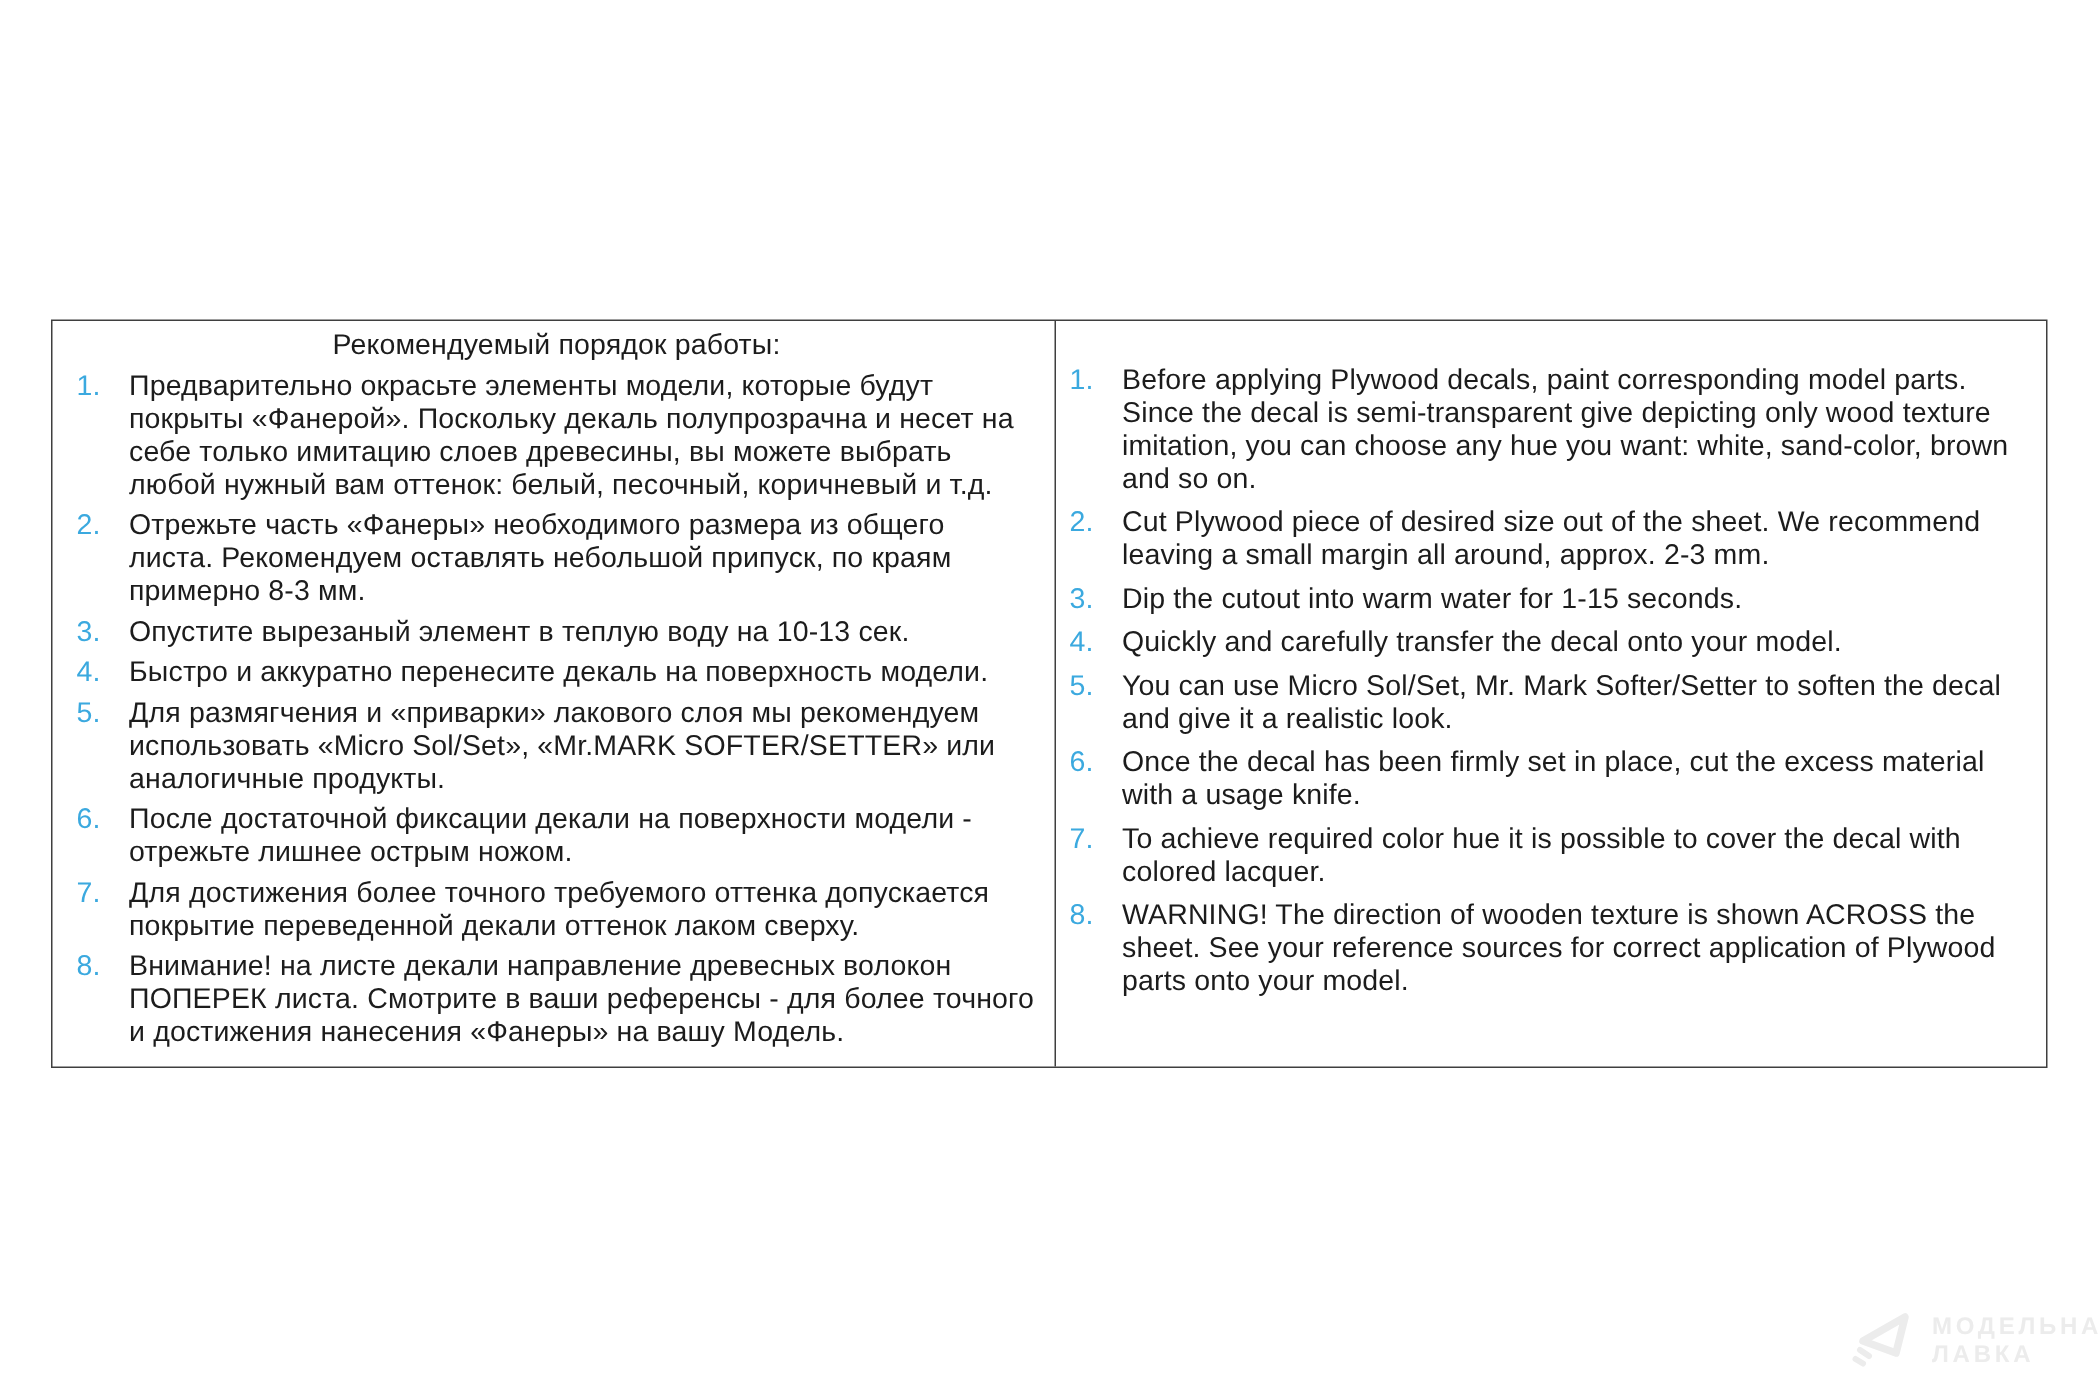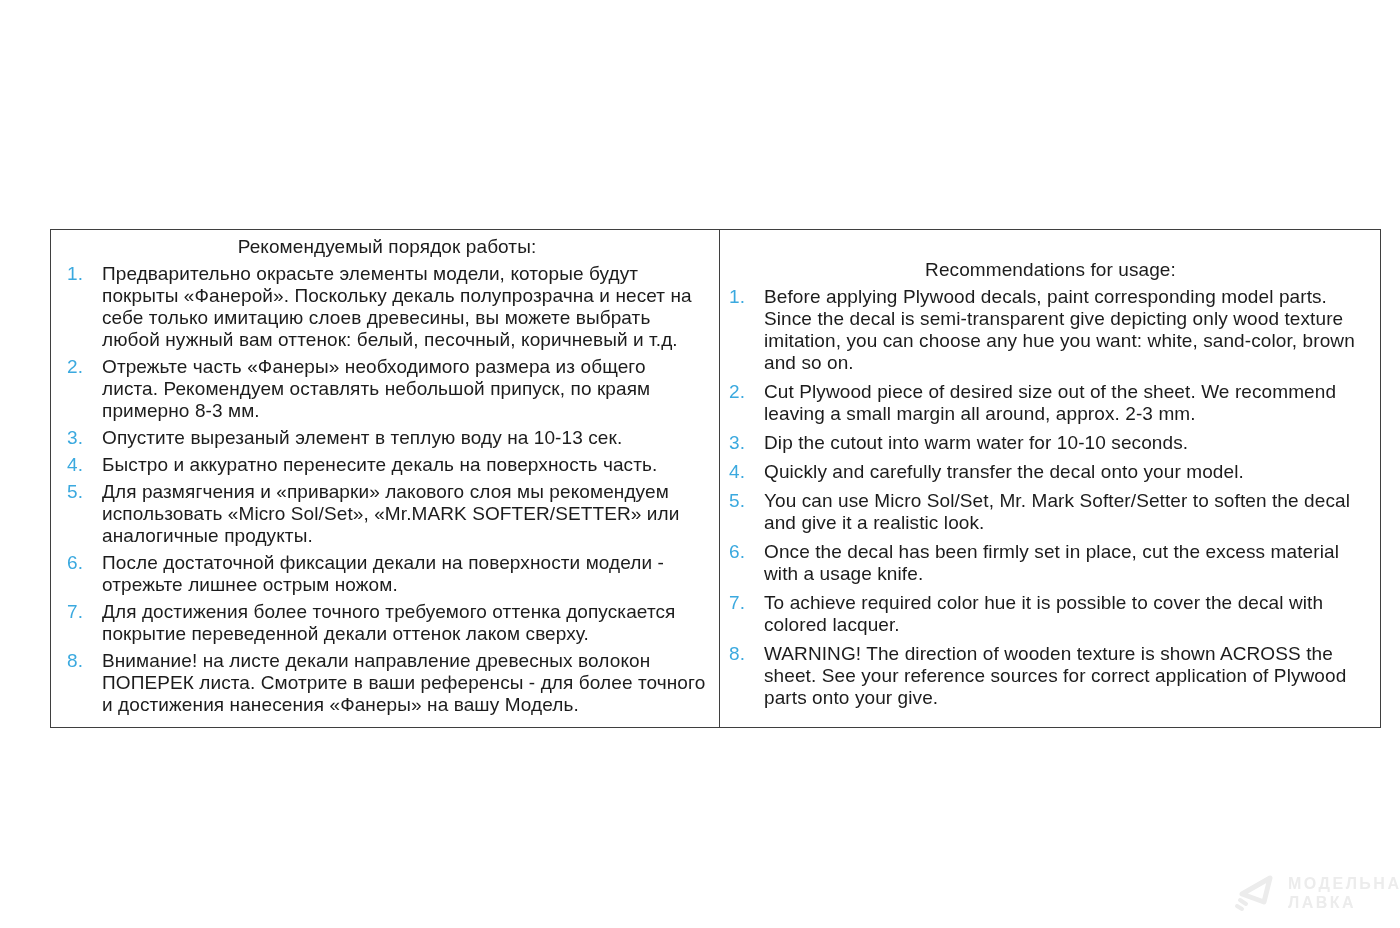--- a/index.html
+++ b/index.html
@@ -9,26 +9,25 @@
     background: #ffffff;
     font-family: "Liberation Sans", "DejaVu Sans", sans-serif;
     color: #1c1c1c;
     overflow: hidden;
     position: relative;
   }
   .sheet { position: relative; width: 1400px; height: 928px; background: #ffffff; }
 
   .instructions-box {
     position: absolute;
-    left: 50px; top: 213px;
+    left: 34px; top: 213px;
     width: 1331px; height: 499px;
     border: 1.5px solid #3f3f3f;
     display: flex;
     background: #ffffff;
-    margin-top: 16px;
   }
 
   .col {
     font-size: 19px;
     line-height: 22px;
     letter-spacing: 0.1px;
   }
   .col-left {
     width: 669px;
     border-right: 1.5px solid #3f3f3f;
@@ -96,21 +95,21 @@
           <li class="step">
           <span class="step-num">2.</span>
           <span class="step-text">Отрежьте часть «Фанеры» необходимого размера из общего листа. Рекомендуем оставлять небольшой припуск, по краям примерно 8-3 мм.</span>
         </li>
           <li class="step">
           <span class="step-num">3.</span>
           <span class="step-text">Опустите вырезаный элемент в теплую воду на 10-13 сек.</span>
         </li>
           <li class="step">
           <span class="step-num">4.</span>
-          <span class="step-text">Быстро и аккуратно перенесите декаль на поверхность часть.</span>
+          <span class="step-text">Быстро и аккуратно перенесите декаль на поверхность модели.</span>
         </li>
           <li class="step">
           <span class="step-num">5.</span>
           <span class="step-text">Для размягчения и «приварки» лакового слоя мы рекомендуем использовать «Micro Sol/Set», «Mr.MARK SOFTER/SETTER» или аналогичные продукты.</span>
         </li>
           <li class="step">
           <span class="step-num">6.</span>
           <span class="step-text">После достаточной фиксации декали на поверхности модели - отрежьте лишнее острым ножом.</span>
         </li>
           <li class="step">
@@ -118,53 +117,52 @@
           <span class="step-text">Для достижения более точного требуемого оттенка допускается покрытие переведенной декали оттенок лаком сверху.</span>
         </li>
           <li class="step">
           <span class="step-num">8.</span>
           <span class="step-text">Внимание! на листе декали направление древесных волокон ПОПЕРЕК листа. Смотрите в ваши референсы - для более точного и достижения нанесения «Фанеры» на вашу Модель.</span>
         </li>
         </ol>
     </section>
 
     <section class="col col-right">
-      <h2 class="heading">Recommendations for usage:</h2>
       <ol class="steps">
           <li class="step">
           <span class="step-num">1.</span>
           <span class="step-text">Before applying Plywood decals, paint corresponding model parts. Since the decal is semi-transparent give depicting only wood texture imitation, you can choose any hue you want: white, sand-color, brown and so on.</span>
         </li>
           <li class="step">
           <span class="step-num">2.</span>
           <span class="step-text">Cut Plywood piece of desired size out of the sheet. We recommend leaving a small margin all around, approx. 2-3 mm.</span>
         </li>
           <li class="step">
           <span class="step-num">3.</span>
-          <span class="step-text">Dip the cutout into warm water for 10-10 seconds.</span>
+          <span class="step-text">Dip the cutout into warm water for 1-15 seconds.</span>
         </li>
           <li class="step">
           <span class="step-num">4.</span>
           <span class="step-text">Quickly and carefully transfer the decal onto your model.</span>
         </li>
           <li class="step">
           <span class="step-num">5.</span>
           <span class="step-text">You can use Micro Sol/Set, Mr. Mark Softer/Setter to soften the decal and give it a realistic look.</span>
         </li>
           <li class="step">
           <span class="step-num">6.</span>
           <span class="step-text">Once the decal has been firmly set in place, cut the excess material with a usage knife.</span>
         </li>
           <li class="step">
           <span class="step-num">7.</span>
           <span class="step-text">To achieve required color hue it is possible to cover the decal with colored lacquer.</span>
         </li>
           <li class="step">
           <span class="step-num">8.</span>
-          <span class="step-text">WARNING! The direction of wooden texture is shown ACROSS the sheet. See your reference sources for correct application of Plywood parts onto your give.</span>
+          <span class="step-text">WARNING! The direction of wooden texture is shown ACROSS the sheet. See your reference sources for correct application of Plywood parts onto your model.</span>
         </li>
         </ol>
     </section>
 
   </div>
 
   <div class="watermark">
     <span class="wm-icon">
       <svg width="46" height="46" viewBox="0 0 46 46" fill="none">
         <path d="M36 10 L30 34 L8 26 Z" stroke="#ececec" stroke-width="5" stroke-linejoin="round" fill="none"></path>

